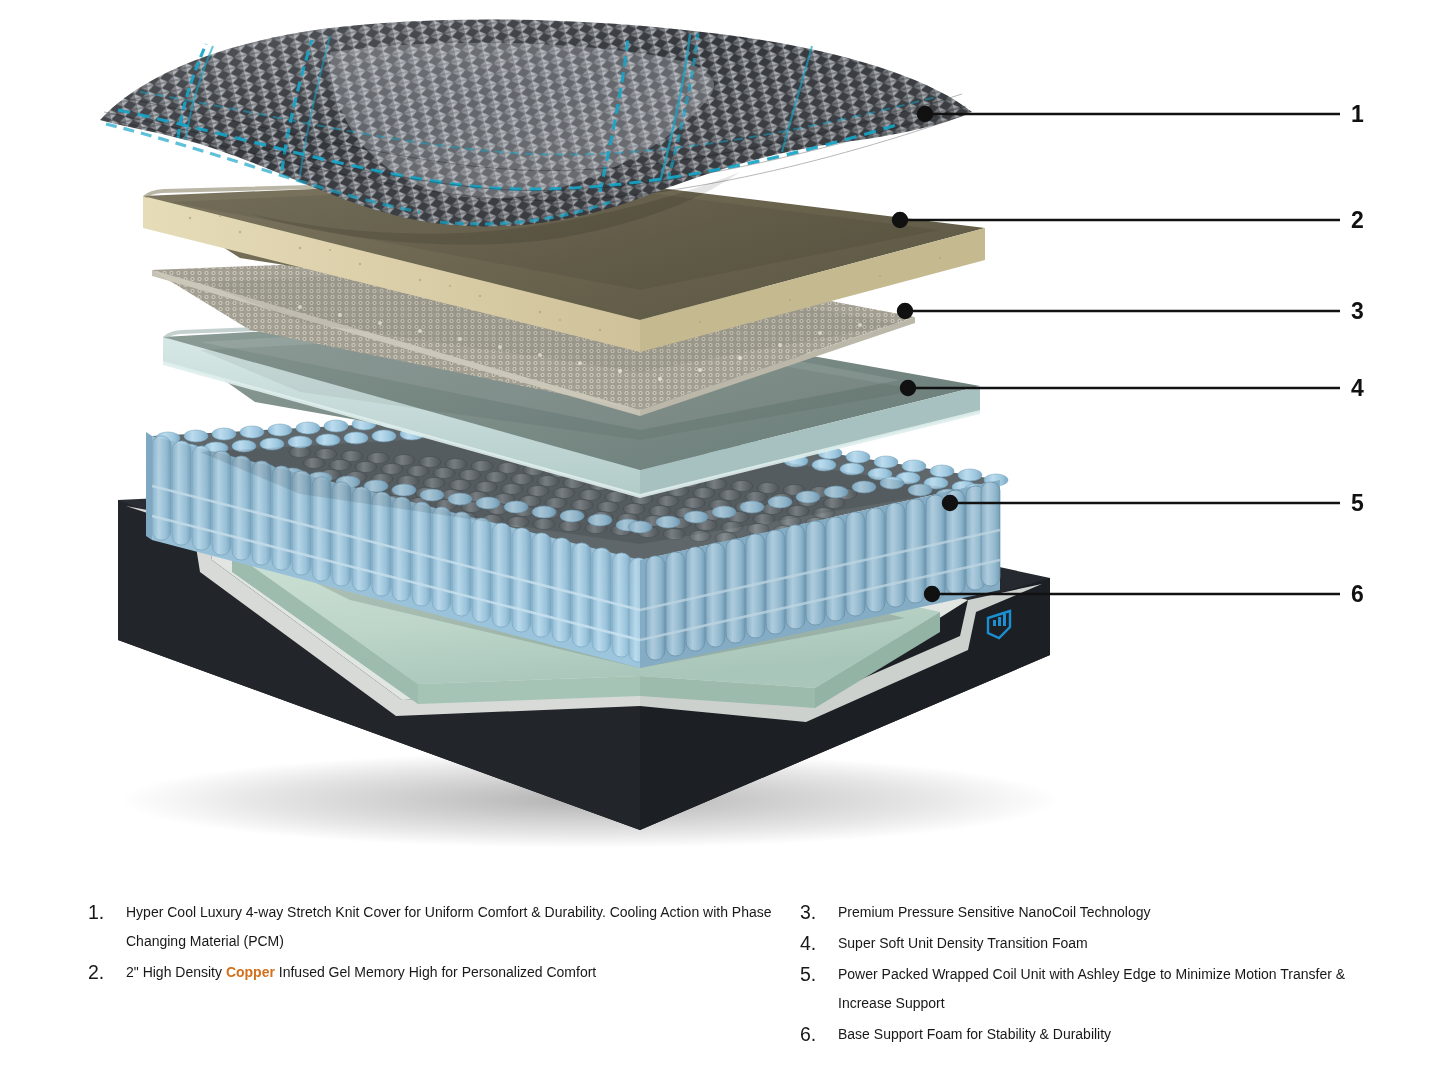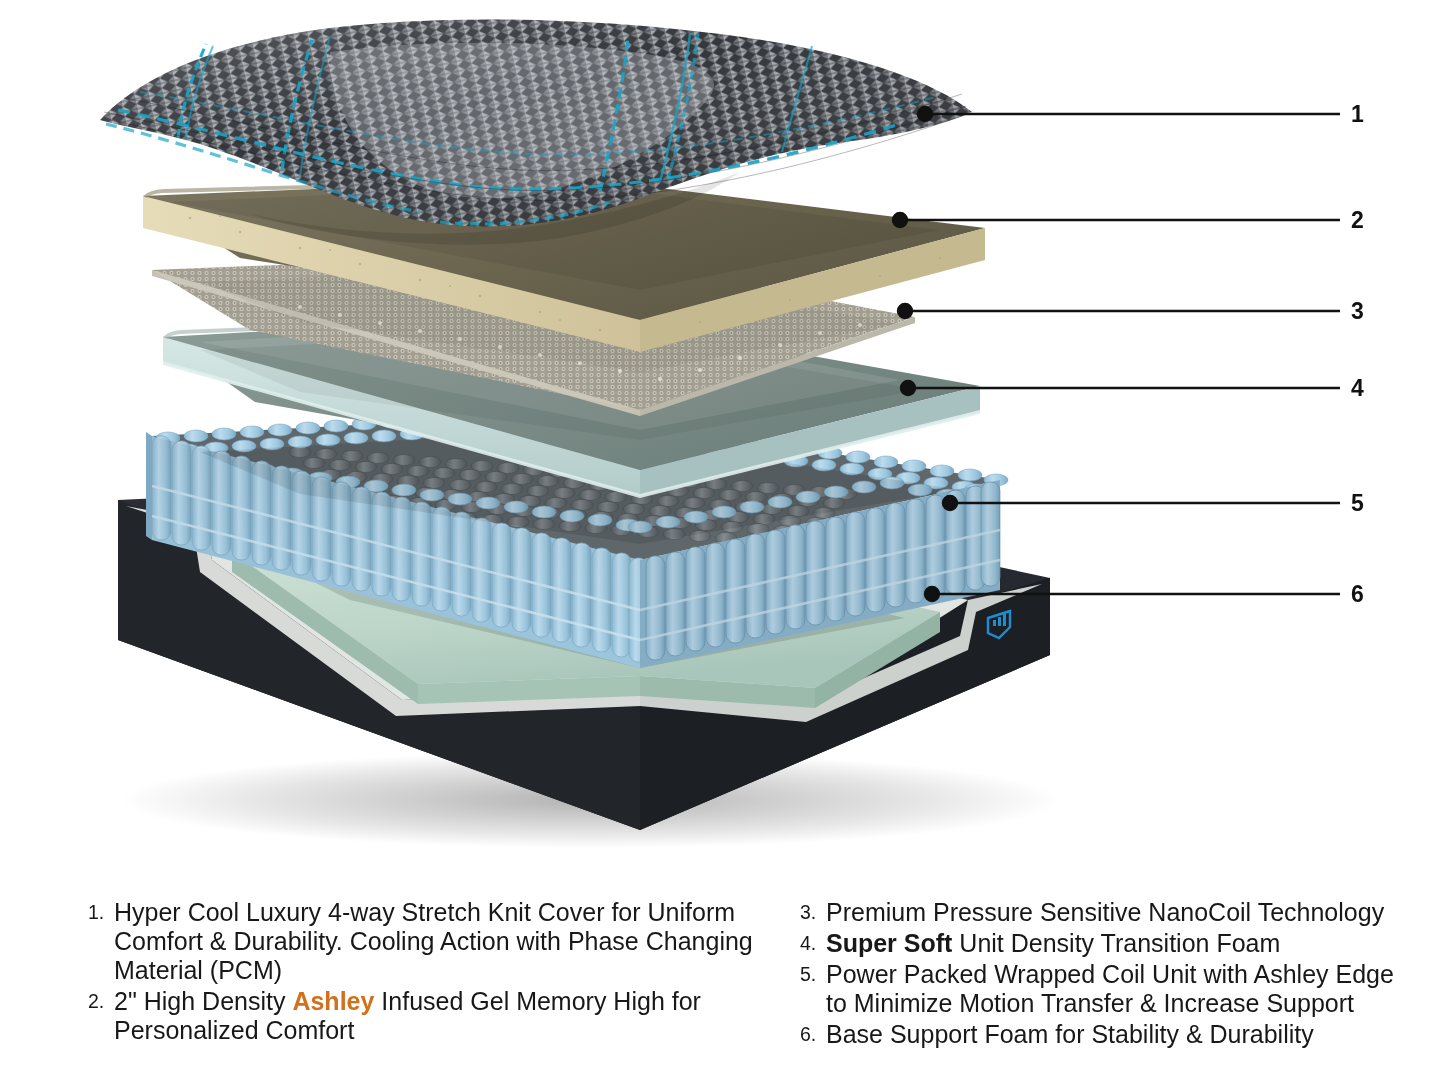--- a/index.html
+++ b/index.html
@@ -44,26 +44,27 @@
   .leg-num{
     flex:0 0 auto;
     width:26px;
     font-size:19.5px;
     line-height:29px;
     color:#181818;
     font-family:"Liberation Sans", sans-serif;
   }
   .leg-text{
     flex:1 1 auto;
-    font-size:25px;
+    font-size:14px;
     line-height:29px;
     color:#181818;
     font-family:"Liberation Sans", sans-serif;
+    margin-left:12px;
   }
-  .leg-text b{font-weight:700;}
+  .leg-text b{font-weight:400;}
   .copper{color:#d2701c;font-weight:700;}
 </style>
 </head>
 <body>
 
 <div id="stage">
 
   <div id="diagram">
     <svg width="1445" height="880" viewBox="0 0 1445 880" xmlns="http://www.w3.org/2000/svg">
       <defs>
@@ -634,21 +635,21 @@
   </div>
 
   <div id="legend">
     <div class="leg-col" id="leg-left">
         <div class="leg-item">
           <div class="leg-num">1.</div>
           <div class="leg-text"><span>Hyper Cool Luxury 4-way Stretch Knit Cover for Uniform Comfort &amp; Durability. Cooling Action with Phase Changing Material (PCM)</span></div>
         </div>
         <div class="leg-item">
           <div class="leg-num">2.</div>
-          <div class="leg-text"><span>2" High Density </span><span class="copper">Ashley</span><span> Infused Gel Memory High for Personalized Comfort</span></div>
+          <div class="leg-text"><span>2" High Density </span><span class="copper">Copper</span><span> Infused Gel Memory High for Personalized Comfort</span></div>
         </div>
       </div>
     <div class="leg-col" id="leg-right">
         <div class="leg-item">
           <div class="leg-num">3.</div>
           <div class="leg-text"><span>Premium Pressure Sensitive NanoCoil Technology</span></div>
         </div>
         <div class="leg-item">
           <div class="leg-num">4.</div>
           <div class="leg-text"><b>Super Soft</b><span> Unit Density Transition Foam</span></div>

